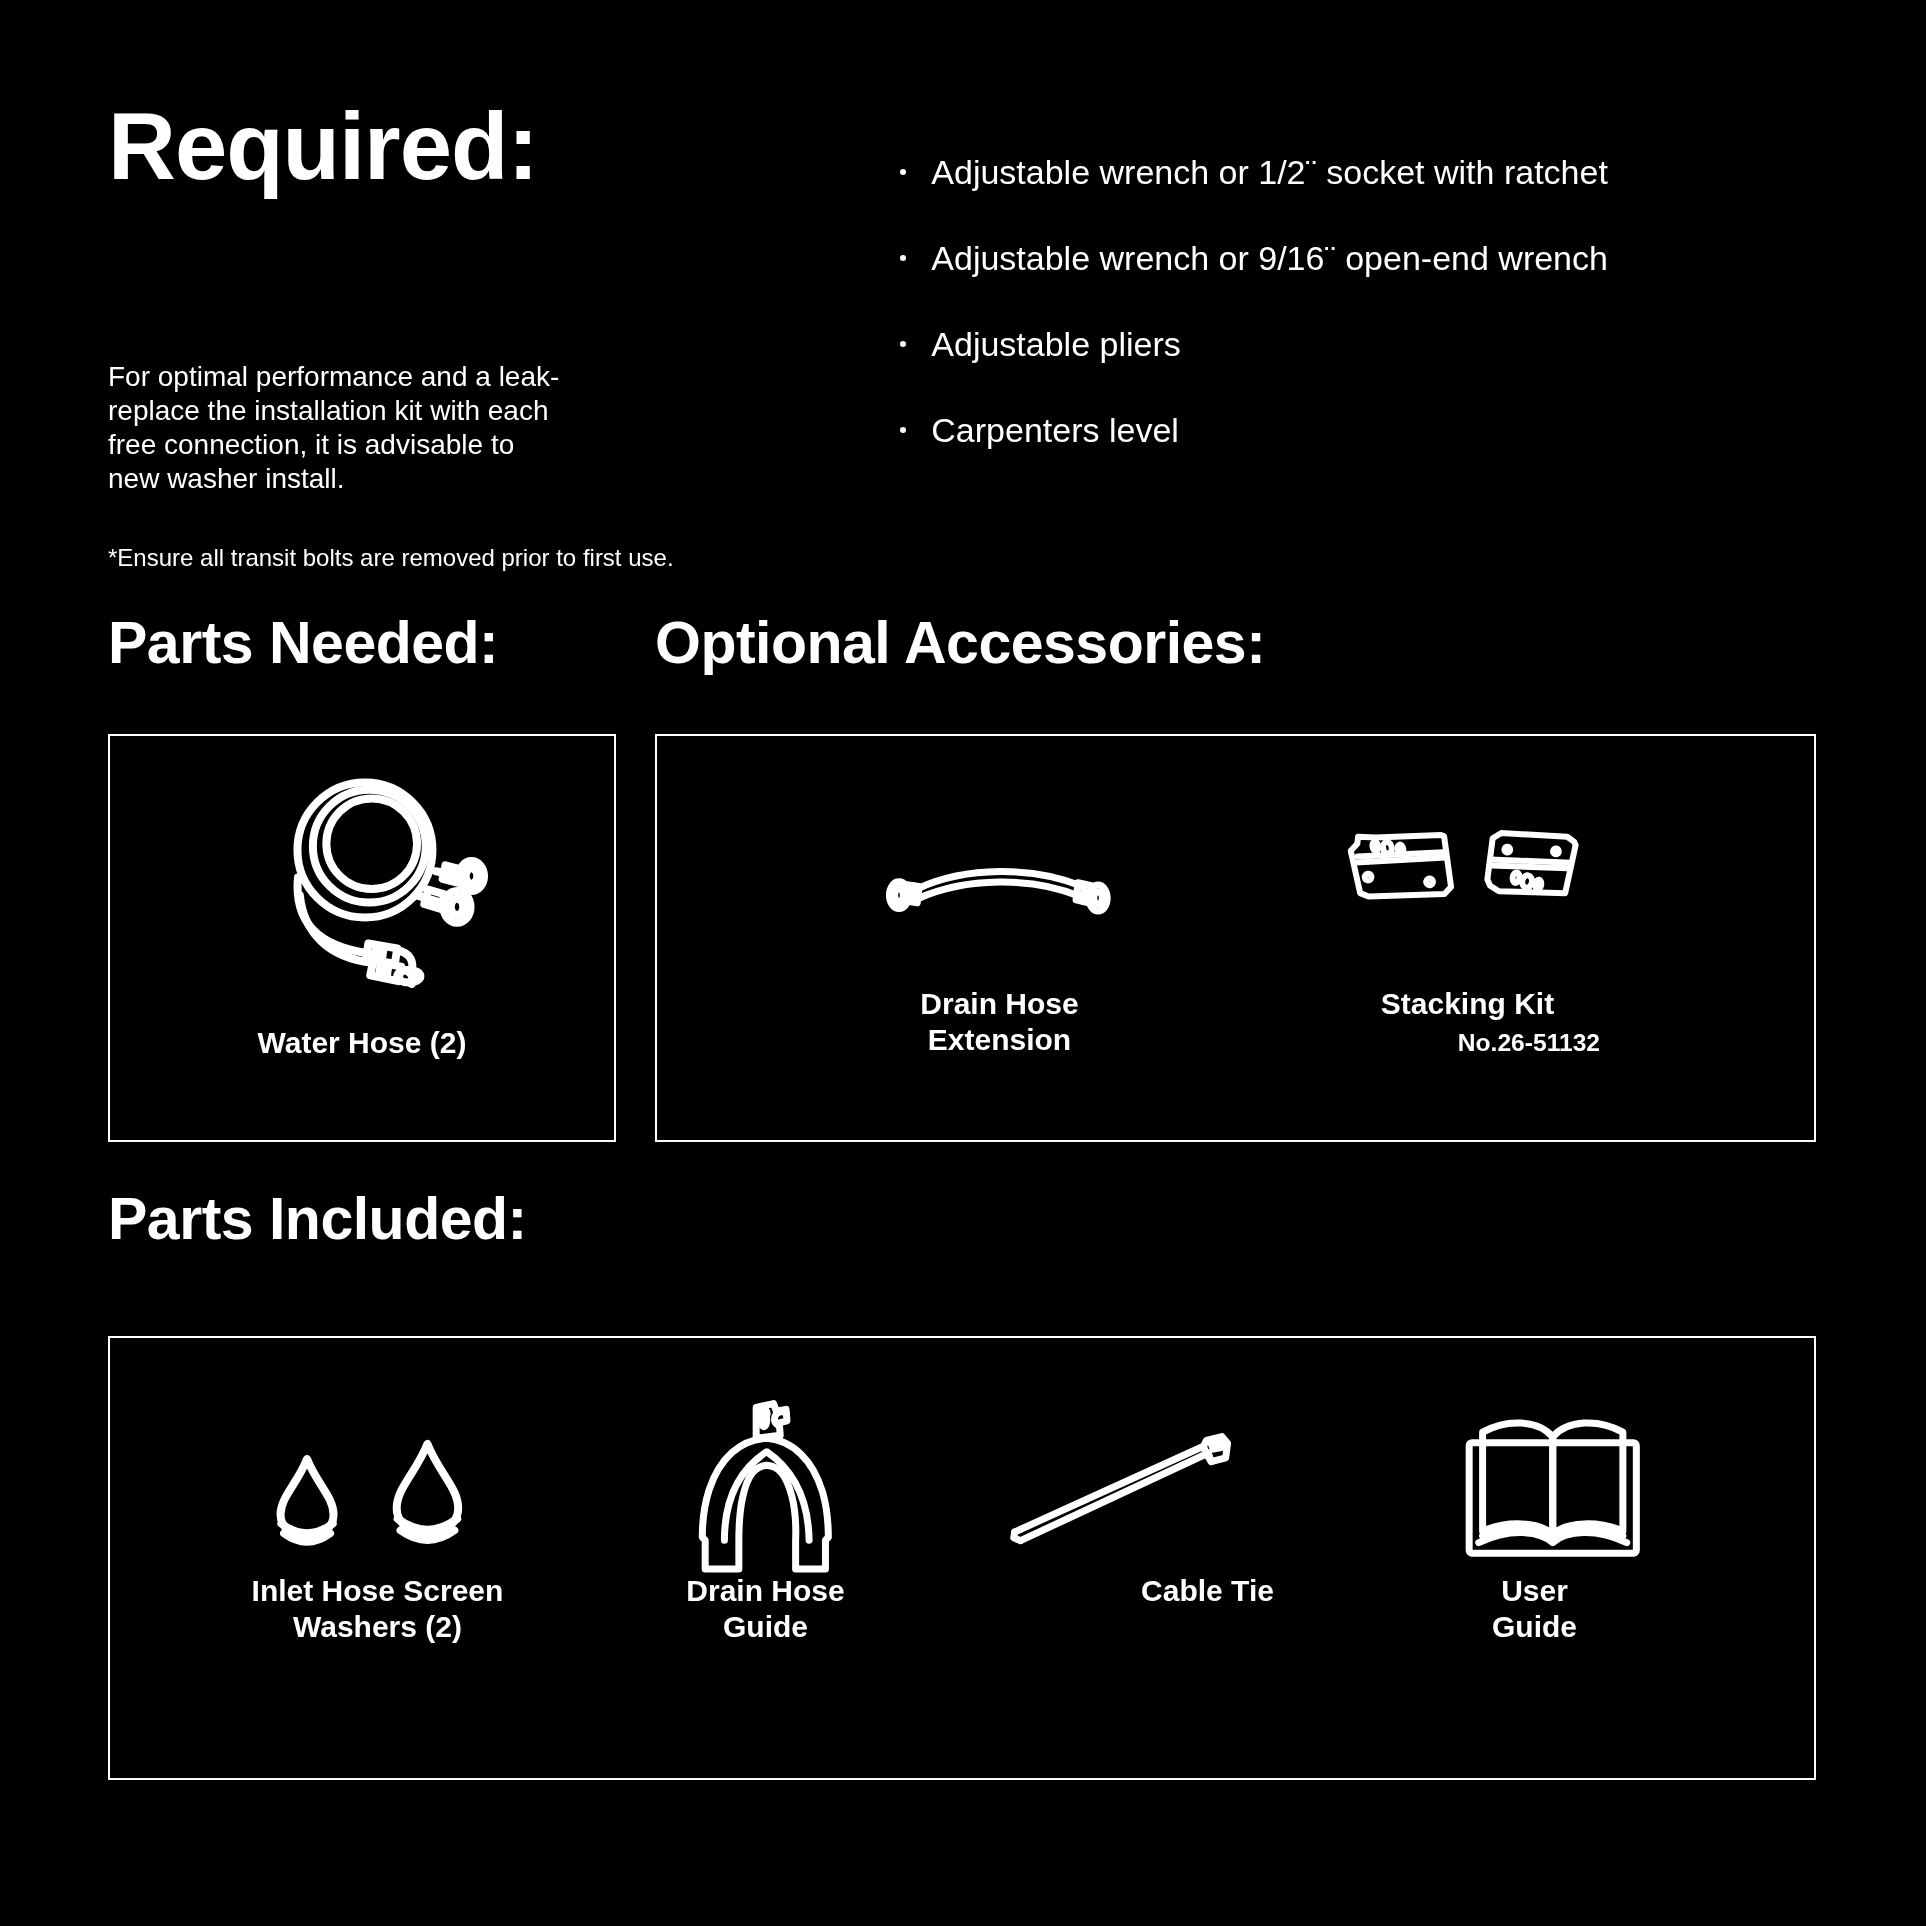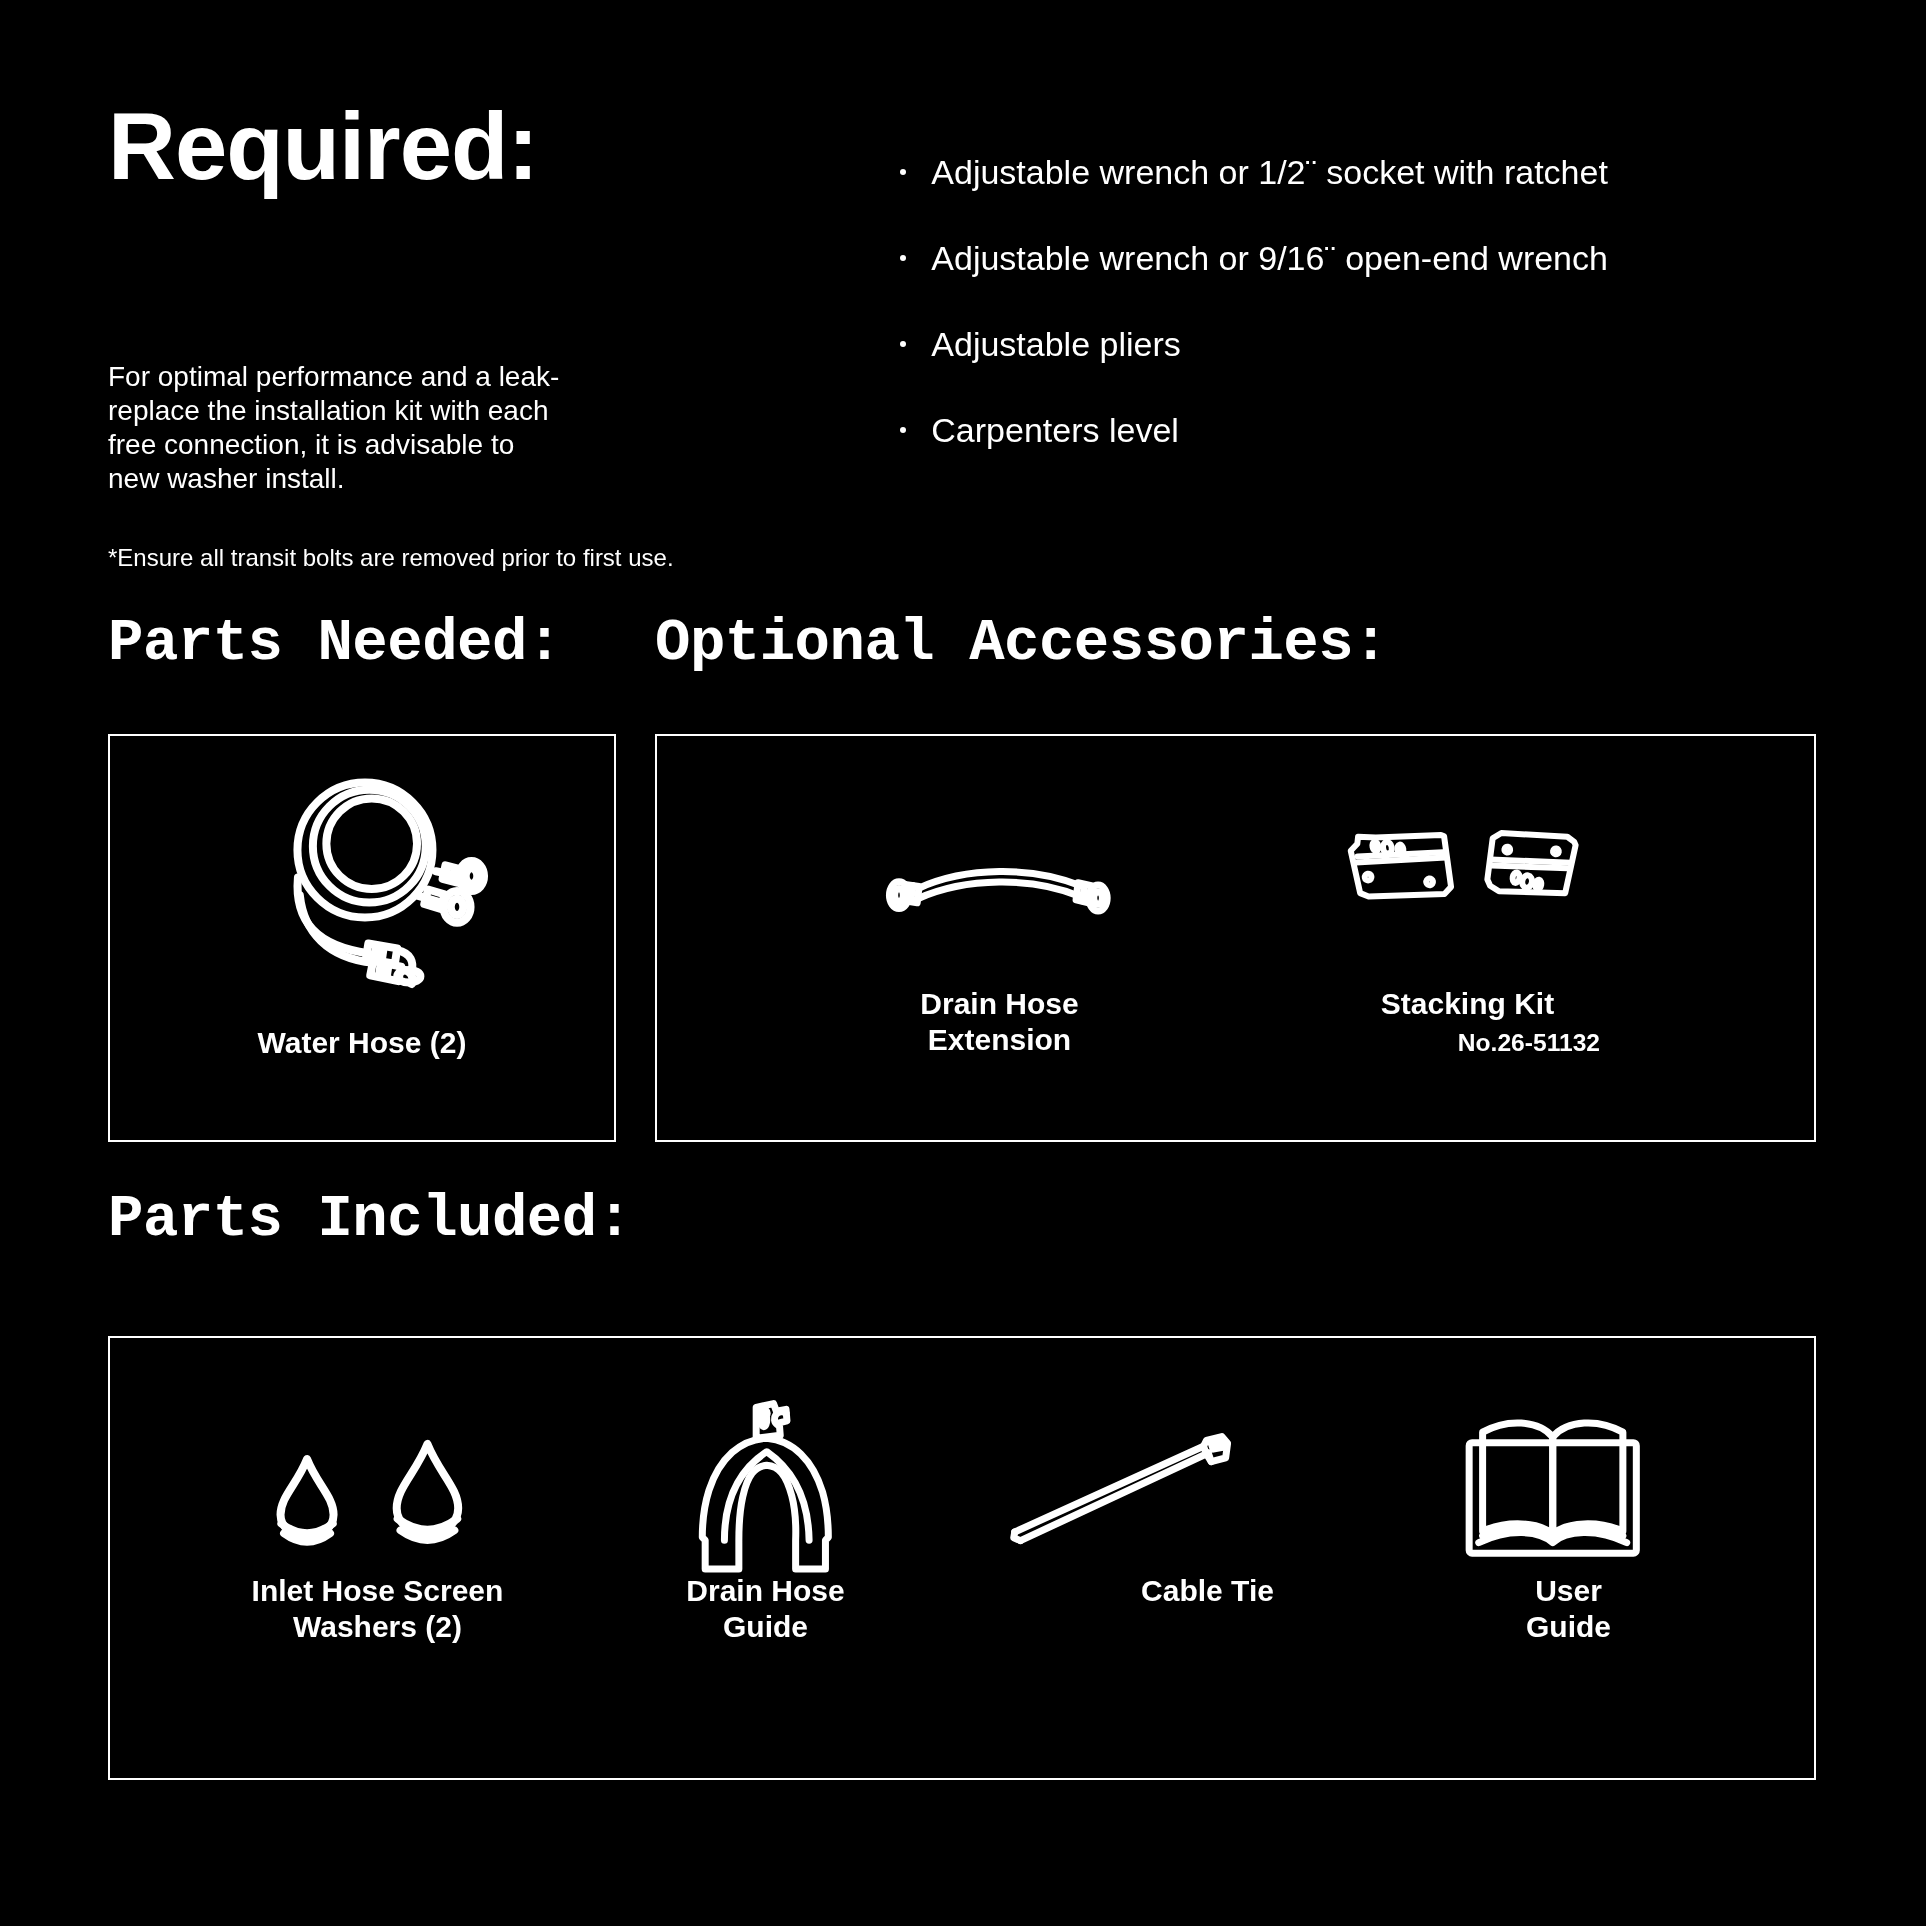--- a/index.html
+++ b/index.html
@@ -2,21 +2,21 @@
 <html style="font-size:7.7px"><head>
 <meta charset="utf-8">
 <style>
   html,body{margin:0;padding:0;background:#000;}
   #canvas{
     position:relative;width:1926px;height:1926px;background:#000;
     color:#fff;font-family:"Liberation Sans",sans-serif;overflow:hidden;
   }
   .abs{position:absolute;}
   .h1{font-size:94px;line-height:121px;font-weight:800;letter-spacing:-1px;}
-  .h2{font-size:59px;line-height:67px;font-weight:800;letter-spacing:-0.5px;white-space:nowrap;font-family:Liberation Mono, monospace;}
+  .h2{font-size:59px;line-height:67px;font-weight:800;letter-spacing:-0.5px;white-space:nowrap;}
   .intro{font-size:28px;line-height:34px;font-weight:400;}
   .footnote{font-size:24px;line-height:28px;font-weight:400;}
   .bullets{list-style:none;margin:0;padding:0;}
   .bullets li{display:flex;align-items:center;height:86px;font-size:34px;font-weight:400;white-space:nowrap;}
   .dot{flex:none;width:6.3px;height:6.3px;border-radius:50%;background:#fff;margin-right:25px;}
   .box{position:absolute;border:2.4px solid #fff;background:#000;box-sizing:border-box;}
   .caption{position:absolute;text-align:center;font-size:30px;line-height:36px;font-weight:700;}
   .caption .sub{display:block;font-size:24.6px;line-height:29px;margin-top:5.8px;text-align:right;}
   svg{position:absolute;overflow:visible;}
   svg *{vector-effect:non-scaling-stroke;}
@@ -194,20 +194,20 @@
 
     <svg style="left:1352px;top:74px;" width="181" height="147" viewBox="0 0 375 306">
       <g stroke="#fff" fill="none" stroke-width="7" stroke-linecap="round" stroke-linejoin="round">
         <rect x="14" y="64" width="348" height="230" rx="6"></rect>
         <path d="M188 52 C158 16 92 14 42 42 L42 248 C92 226 158 228 188 254 Z"></path>
         <path d="M188 52 C218 16 284 14 334 42 L334 248 C284 226 218 228 188 254 Z"></path>
         <path d="M42 258 C96 232 160 236 188 260 C216 236 280 232 334 258"></path>
         <path d="M34 272 C96 242 160 246 188 272 C216 246 280 242 342 272"></path>
       </g>
     </svg>
-    <div class="caption" style="left:1266px;width:385px;top:235px;">
+    <div class="caption" style="left:1232px;width:385px;top:235px;">
       <div>User</div>
       <div>Guide</div>
     </div>
 
   </div>
 </div>
 
 
 </body></html>

